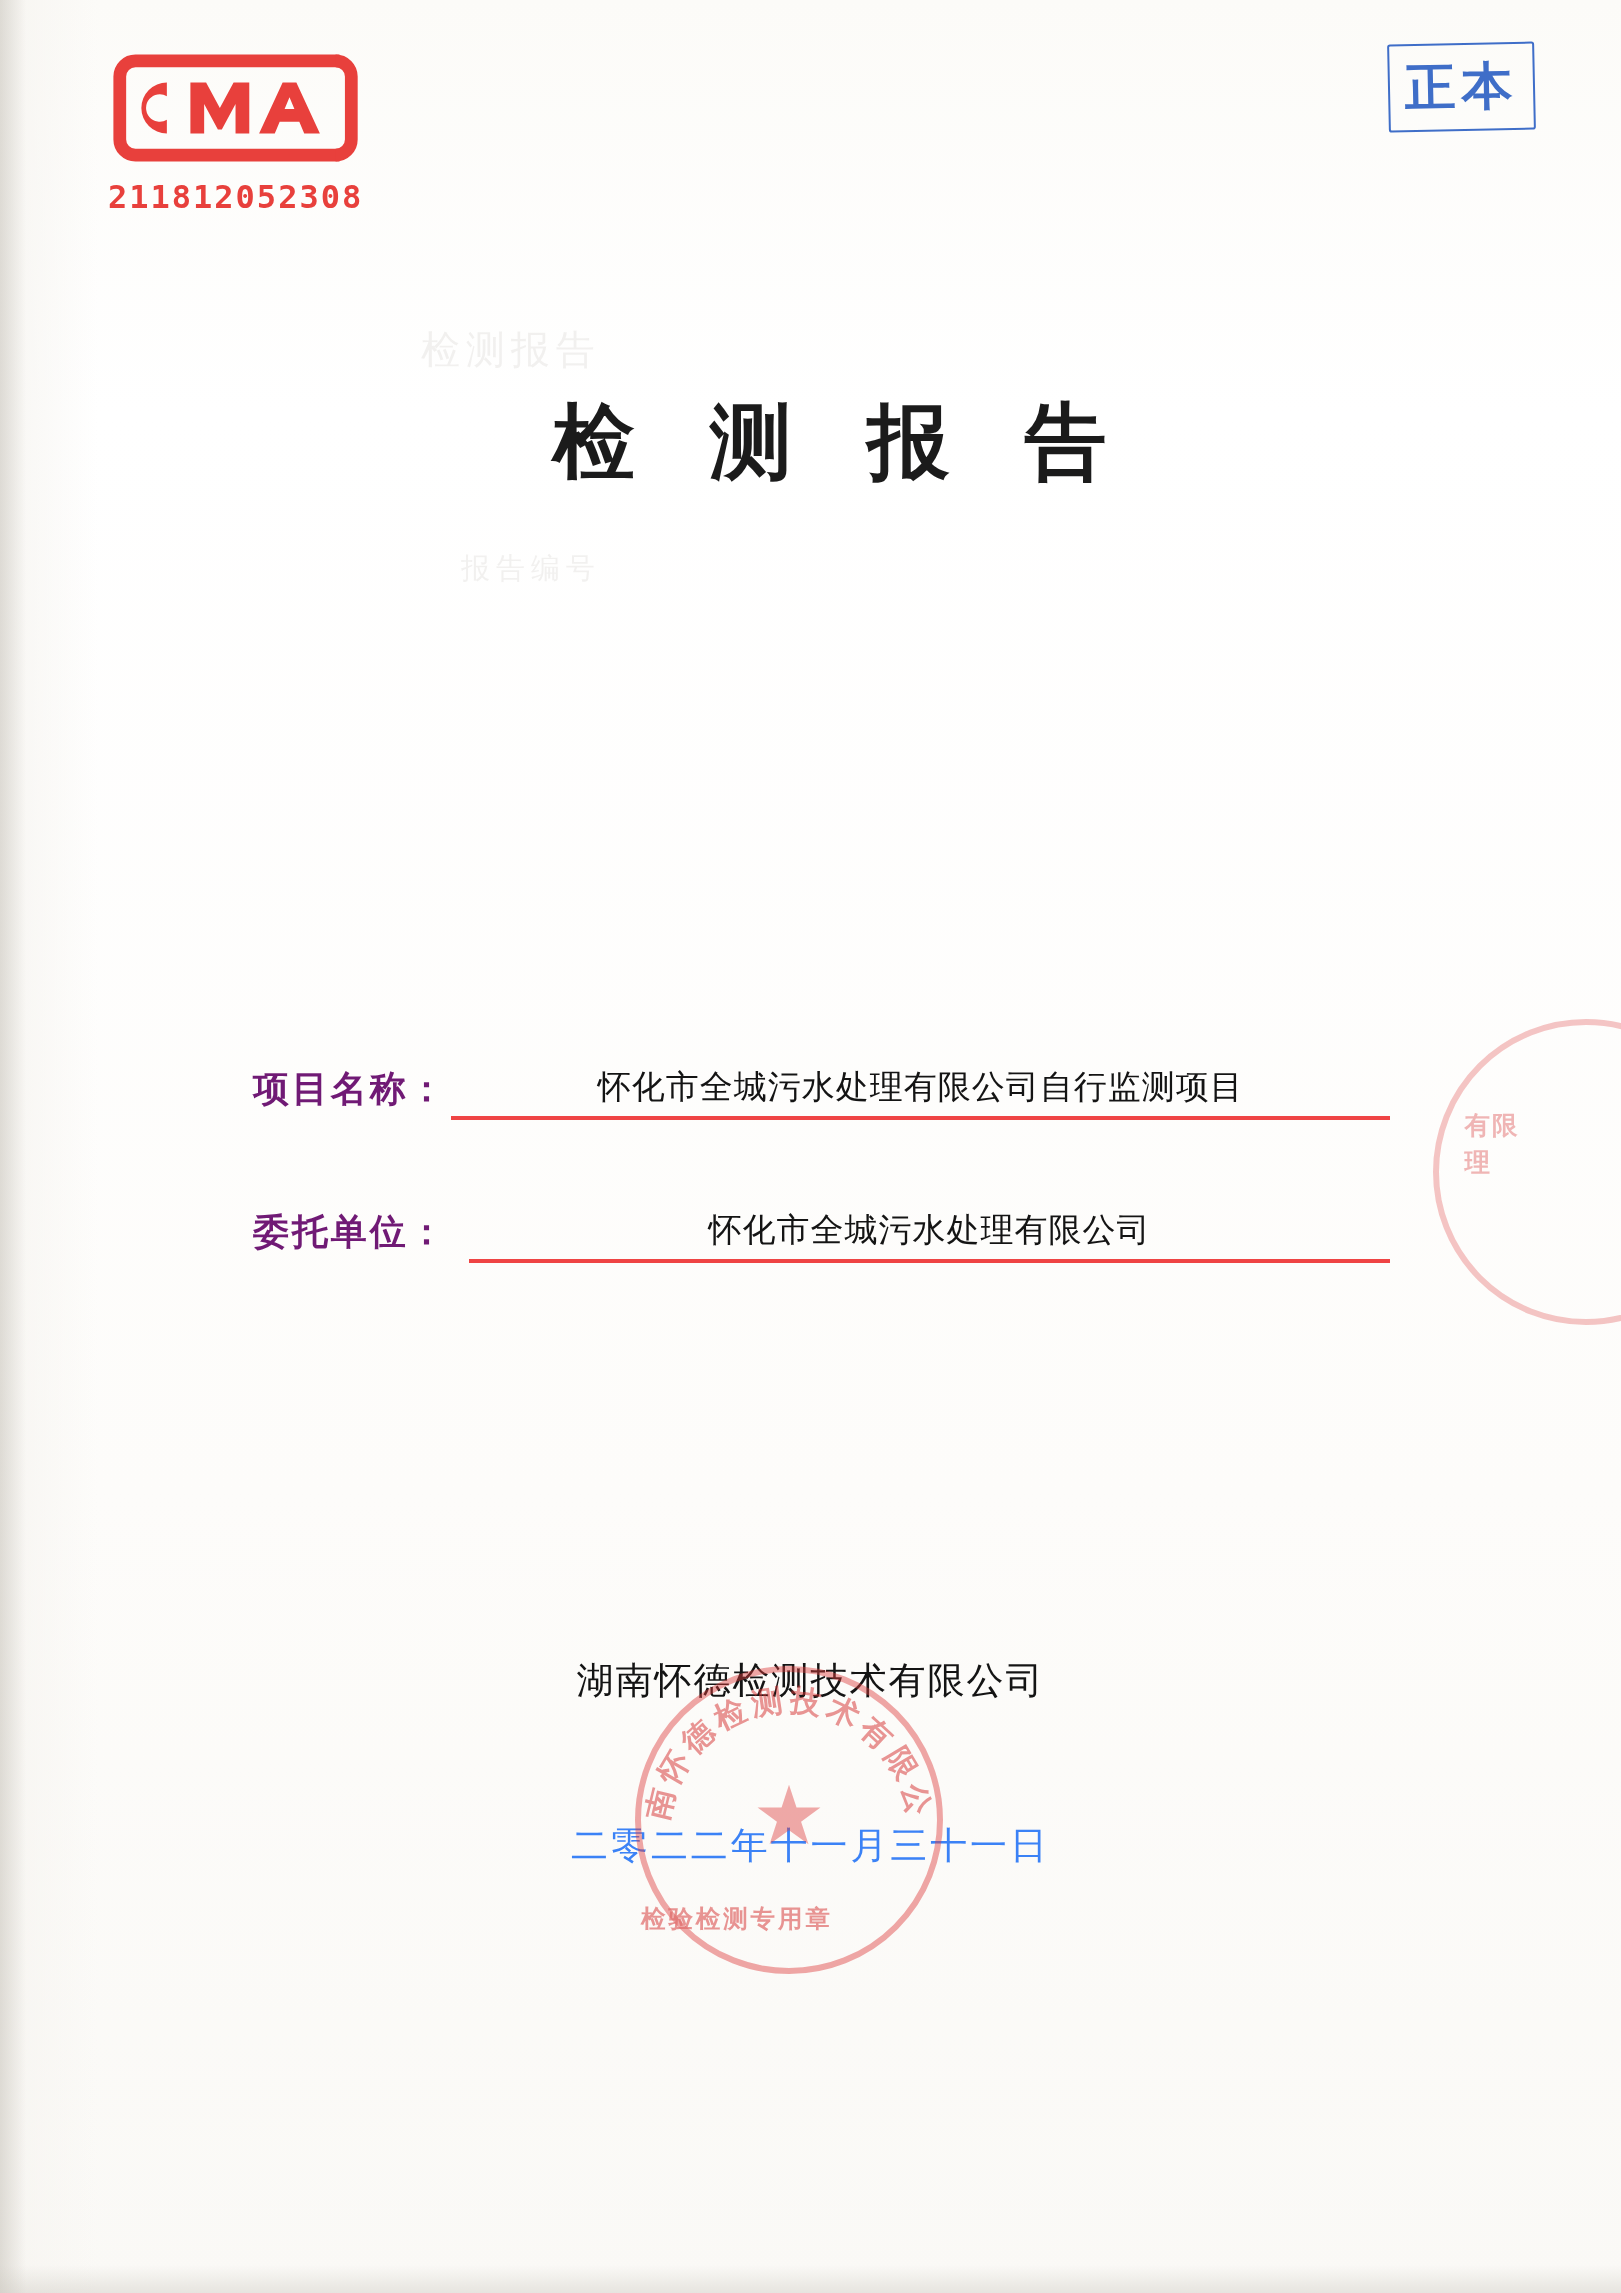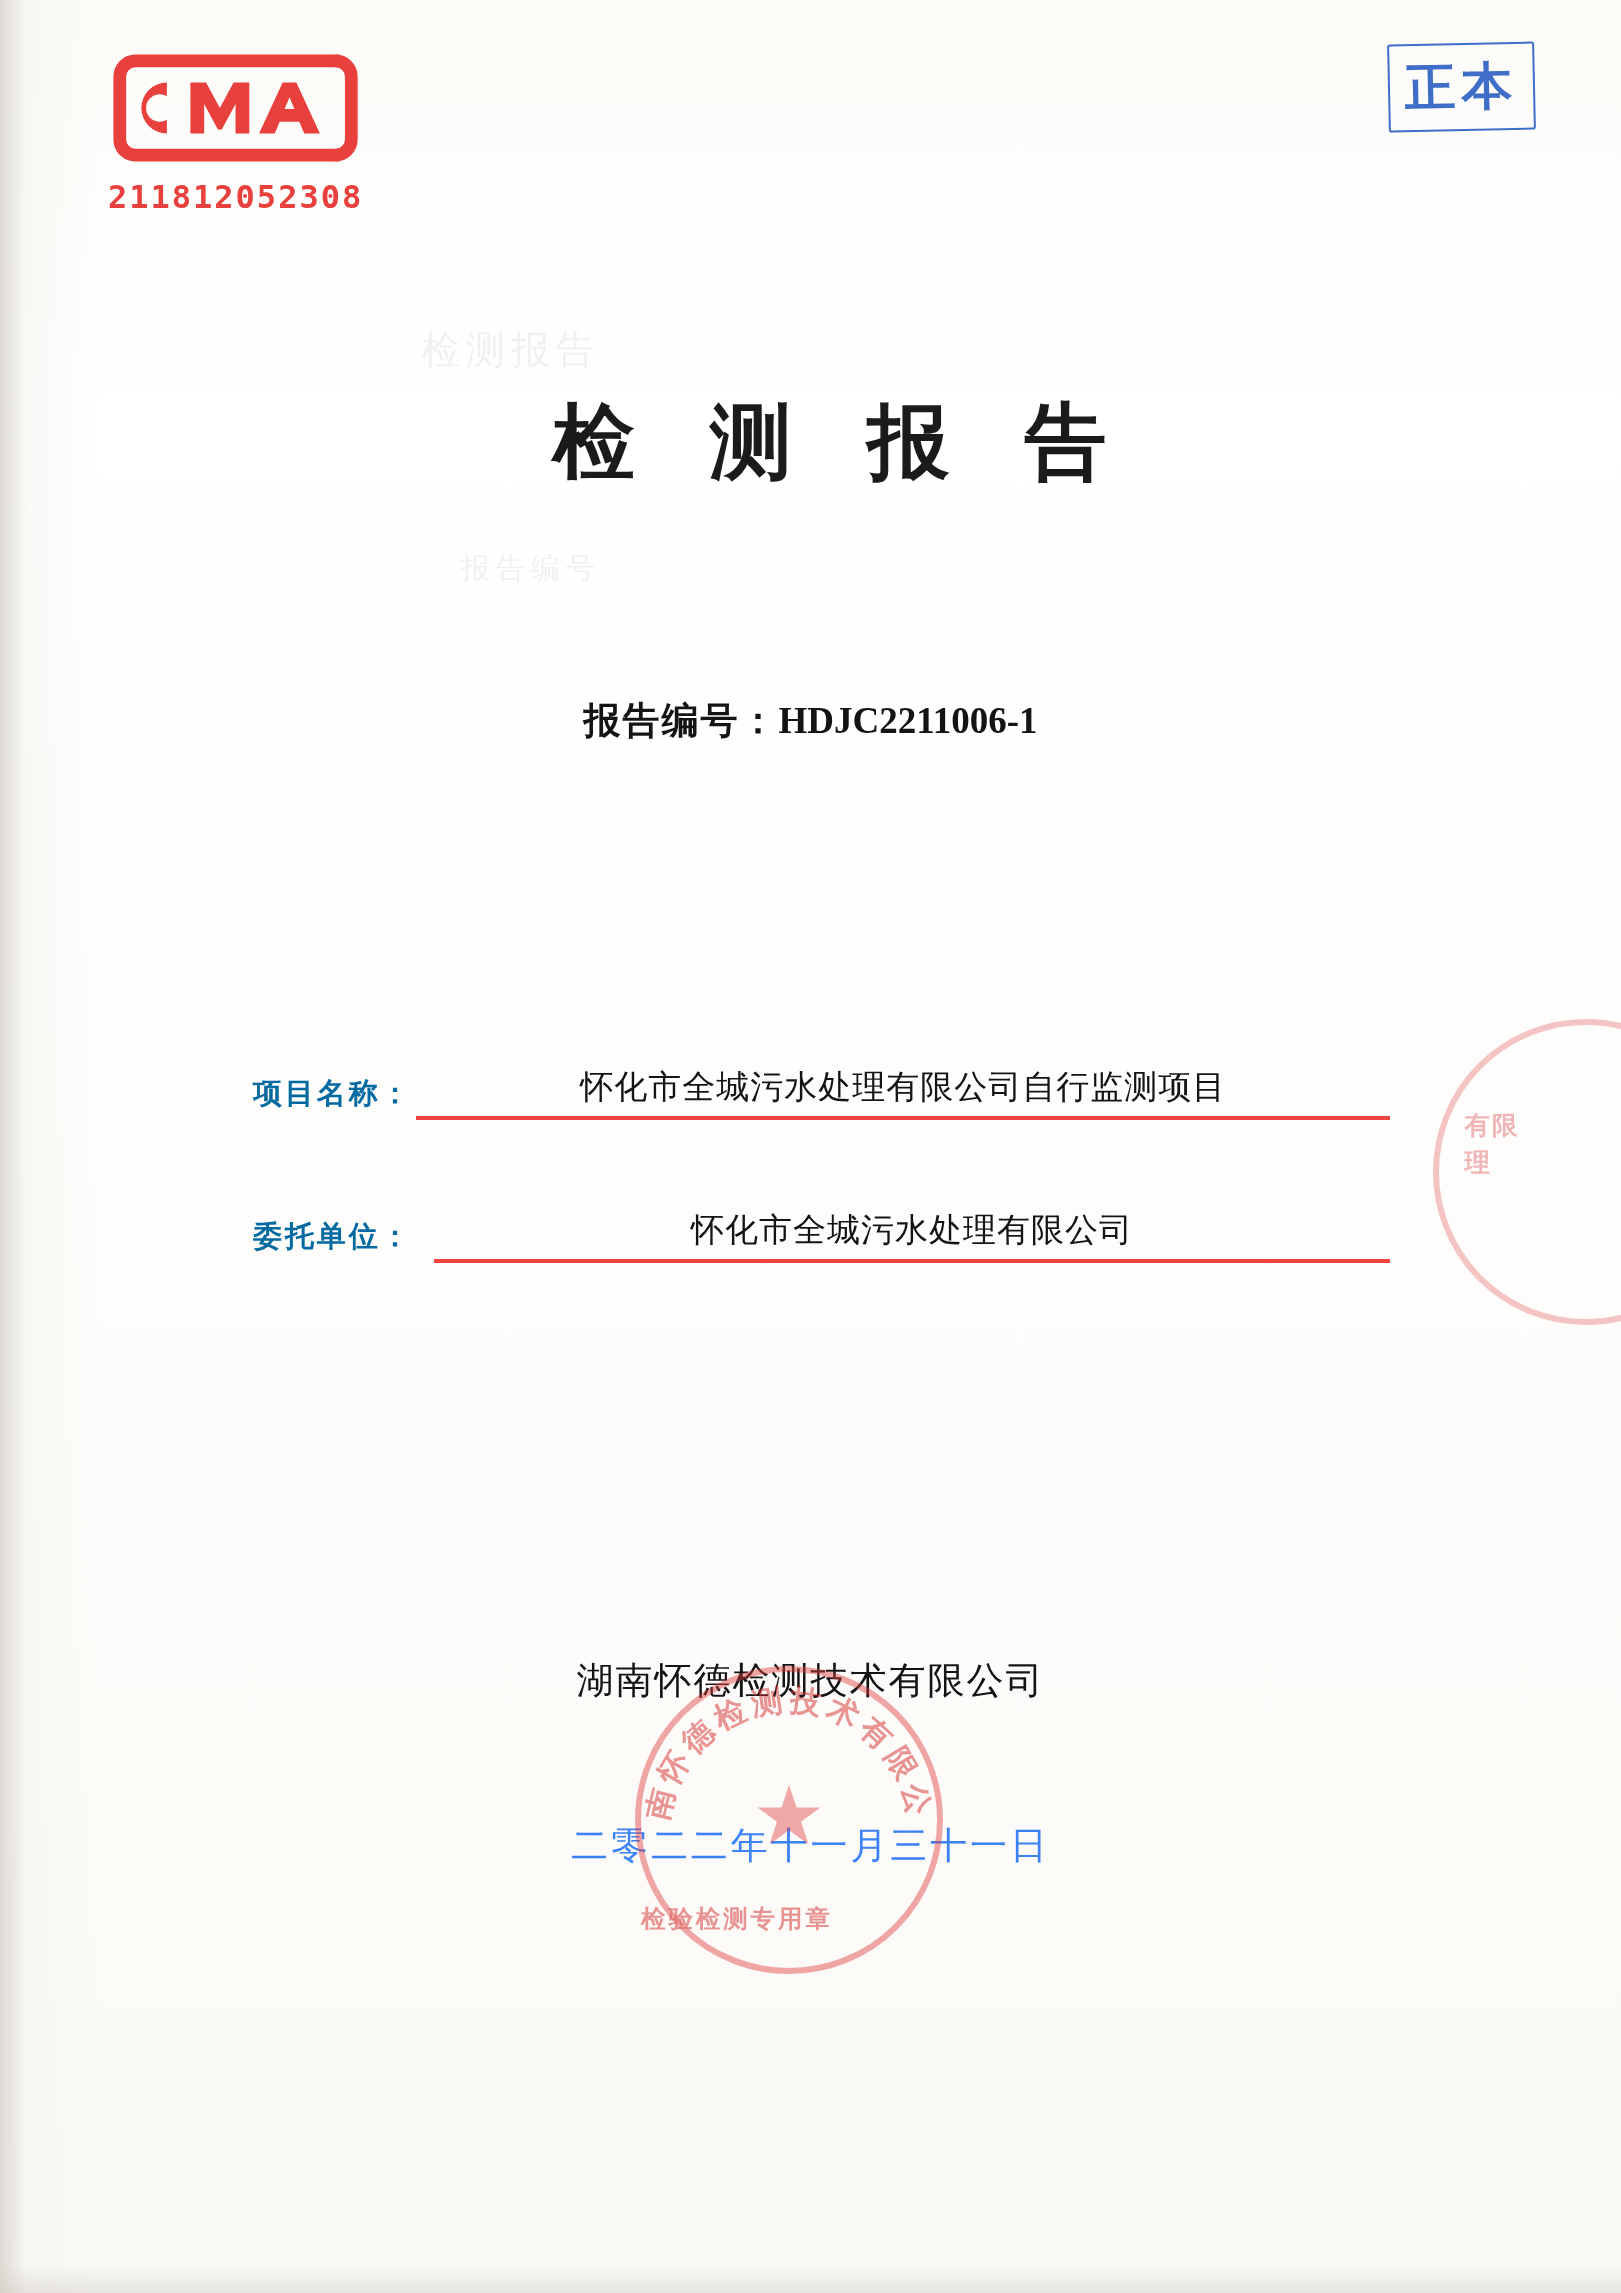--- a/index.html
+++ b/index.html
@@ -124,23 +124,23 @@
     left: 253px;
     width: 1137px;
   }
   .field-row {
     display: flex;
     align-items: flex-end;
     margin-bottom: 86px;
     height: 57px;
   }
   .field-label {
-    font-size: 29px;
-    font-weight: 700;
-    color: #0369a1;
+    font-size: 36px;
+    font-weight: 700;
+    color: #701a75;
     letter-spacing: 2.9px;
     white-space: nowrap;
     padding-bottom: 5.9px;
   }
   .field-value {
     flex: 1;
     border-bottom: 4px solid #ef4444;
     text-align: center;
     font-size: 33px;
     font-weight: 500;
@@ -289,23 +289,20 @@
         <path d="M232 14 A16 16 0 0 1 248 30 V94 A16 16 0 0 1 232 110"></path>
       </g>
     </svg>
     <div class="cma-number">211812052308</div>
   </div>
 
   <div class="zhengben-stamp">正本</div>
 
   <div class="doc-title">检 测 报 告</div>
 
-  <div class="report-no">
-    <span class="rn-label">报告编号：</span><span class="rn-value">HDJC2211006-1</span>
-  </div>
 
   <div class="seal-edge">
     <div class="seal-edge-text">有限<br>理</div>
   </div>
 
   <div class="fields">
     <div class="field-row r1">
       <span class="field-label">项目名称：</span>
       <span class="field-value">怀化市全城污水处理有限公司自行监测项目</span>
     </div>

